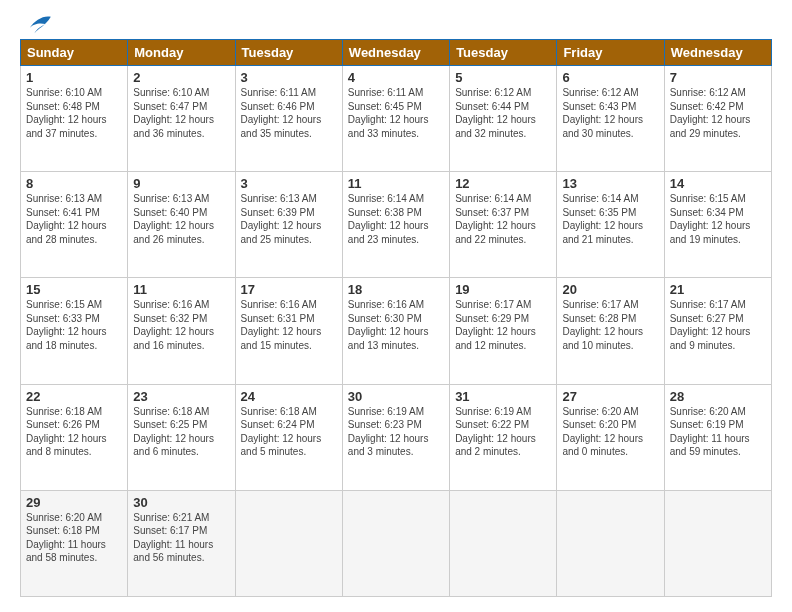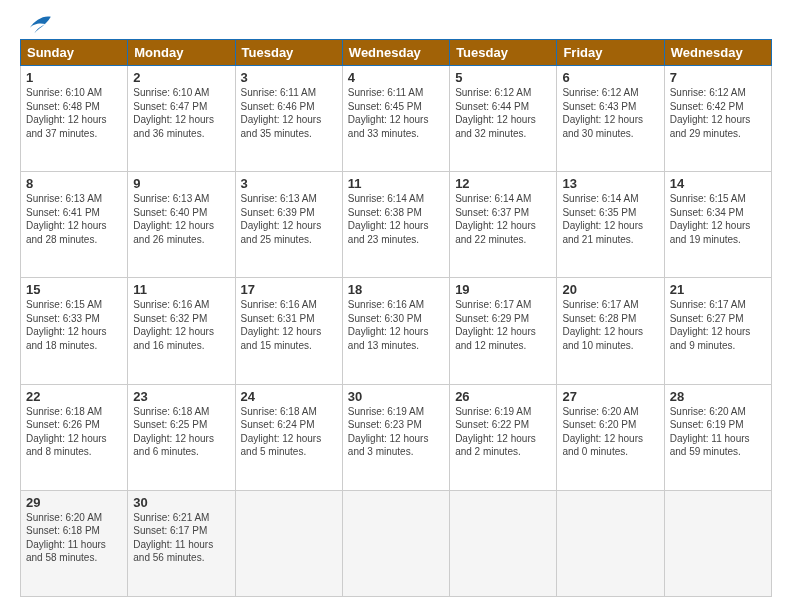--- a/index.html
+++ b/index.html
@@ -325,21 +325,21 @@
       </td>
           <td>
         <span class="day-num">30</span>
         <div class="cell-text">
           Sunrise: 6:19 AM<br>
           Sunset: 6:23 PM<br>
           Daylight: 12 hours and 3 minutes.
         </div>
       </td>
           <td>
-        <span class="day-num">26</span>
+        <span class="day-num">31</span>
         <div class="cell-text">
           Sunrise: 6:19 AM<br>
           Sunset: 6:22 PM<br>
           Daylight: 12 hours and 2 minutes.
         </div>
       </td>
           <td>
         <span class="day-num">27</span>
         <div class="cell-text">
           Sunrise: 6:20 AM<br>

